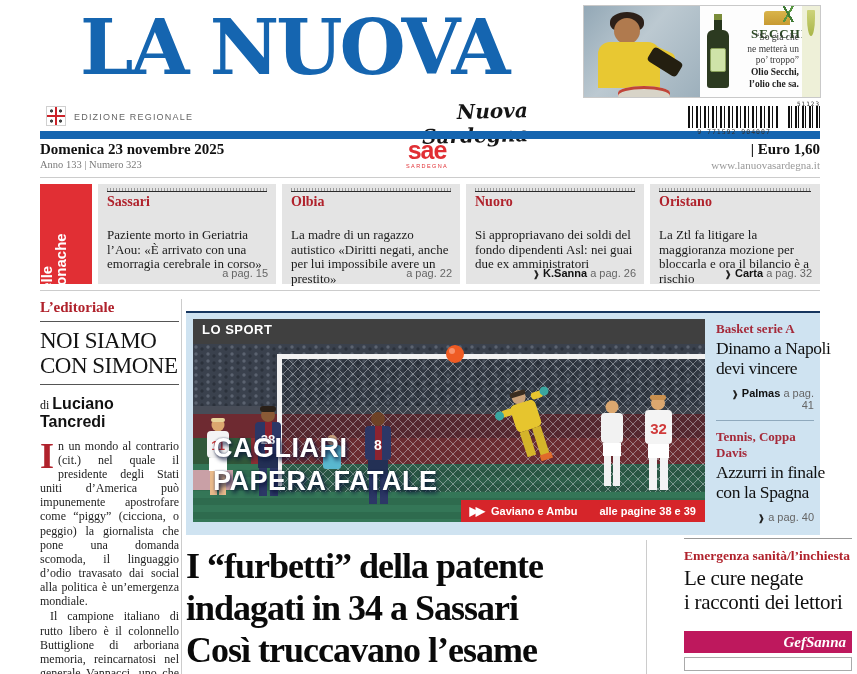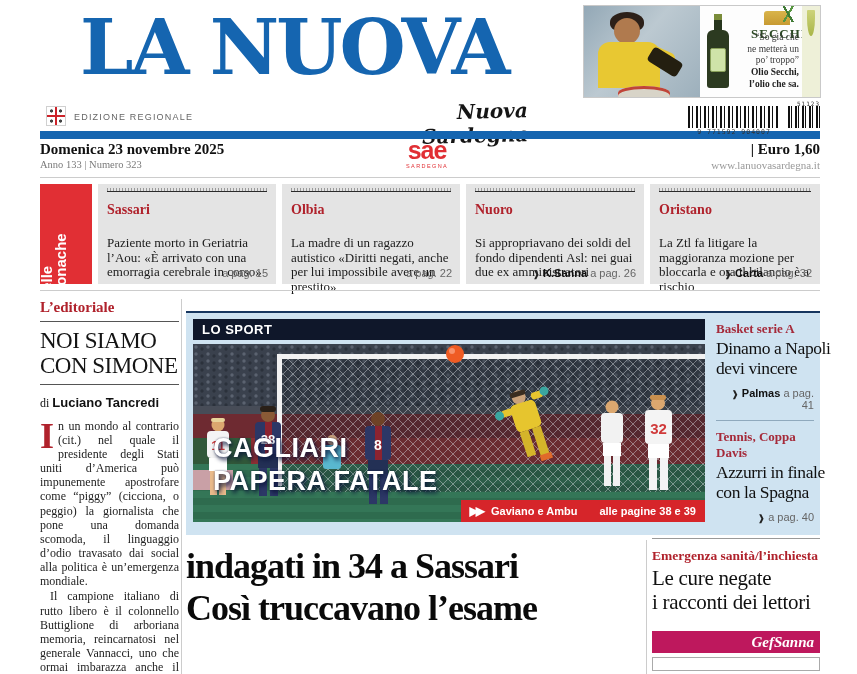--- a/index.html
+++ b/index.html
@@ -105,45 +105,45 @@
   
   .cron-label { left:40px; top:184px; width:52px; height:100px; background:#e12f34;
     overflow:hidden; }
   .cron-label-text { position:absolute; left:-24px; top:40px; width:100px; height:52px;
     transform:rotate(-90deg); color:#fff; font-family:"Liberation Sans",sans-serif;
     font-weight:bold; font-size:15px; line-height:0.95; text-align:left; }
   .cron-card { top:184px; height:100px; background:#e4e4e4; padding:4px 9px 6px 9px; }
   .cron-rule { height:4px; margin-bottom:2px;
     background:repeating-linear-gradient(90deg,#9a9a9a 0 1px,transparent 1px 3px);
     border-bottom:1.5px solid #2a2a2a; }
-  .cron-city { font-weight:bold; font-size:14px; color:#b0222c; margin-top:10px; }
+  .cron-city { font-weight:bold; font-size:14px; color:#b0222c; margin-top:2px; }
   .cron-text { font-size:13px; line-height:1.13; color:#1a1a1a; margin-top:18px; }
   .cron-page { position:absolute; right:8px; bottom:5px; font-family:"Liberation Sans",sans-serif;
     font-size:11px; color:#666; }
   .cron-page b { color:#111; }
   .cron-page .ptr { color:#222; font-size:9px; }
 
   
   .editorial { left:40px; top:299px; width:139px; height:375px; overflow:hidden; }
   .edit-kicker { font-weight:bold; font-size:15px; color:#b0222c; }
   .edit-rule { height:1px; background:#555; margin:5px 0 6px 0; }
   .edit-title { font-size:23px; line-height:1.1; color:#141414; letter-spacing:-0.5px; }
   .edit-byline { font-size:12px; margin:10px 0 8px 0; }
-  .edit-byline b { font-family:"Liberation Sans",sans-serif; font-size:13px; }
+  .edit-byline b { font-family:"Liberation Sans",sans-serif; font-size:16px; }
   .edit-body { font-size:12px; line-height:1.18; text-align:justify; color:#222; }
   .edit-body p + p { text-indent:10px; margin-top:1px; }
   .dropcap { float:left; font-size:36px; line-height:0.85; font-weight:bold;
     color:#b0222c; margin:2px 4px 0 0; }
   .v-divider { width:1px; background:#ccc; }
 
   
   .sport-panel { left:186px; top:311px; width:634px; height:224px; background:#cfe3f1;
     border-top:2px solid #16365f; }
-  .losport-bar { position:absolute; left:7px; top:6px; width:512px; height:21px;
-    background:#0f172a; color:#fff; font-family:"Liberation Sans",sans-serif;
+  .losport-bar { position:absolute; left:7px; top:6px; width:512px; height:39px;
+    background:#404040; color:#fff; font-family:"Liberation Sans",sans-serif;
     font-weight:bold; font-size:13px; letter-spacing:0.5px; line-height:21px;
     padding-left:9px; }
   .photo { position:absolute; left:7px; top:31px; width:512px; height:178px; overflow:hidden; }
   .photo-headline { position:absolute; left:20px; top:88px;
     font-family:"Liberation Sans",sans-serif; font-weight:bold; font-size:27px;
     line-height:1.22; color:#fff; letter-spacing:0.5px;
     text-shadow:2px 3px 4px rgba(8,18,55,0.85), 0 0 2px rgba(8,18,55,0.6); }
   .photo-strip { position:absolute; right:0; bottom:0; height:22px; padding:0 9px;
     background:#d6252a; color:#fff; display:flex; align-items:center;
     font-family:"Liberation Sans",sans-serif; font-weight:bold; font-size:11px; }
@@ -158,21 +158,21 @@
   .side-page b { color:#111; }
   .side-page .ptr { color:#222; font-size:9px; }
   .side-div { height:1px; background:#8fa9bd; margin:9px 0 8px 0; }
 
   
   .main-headline { left:186px; top:545px; width:456px; height:129px; overflow:hidden; }
   .main-headline .hl { font-family:"Liberation Serif",serif; font-weight:bold;
     font-size:36px; line-height:1.17; letter-spacing:-1px; color:#0a0a0a; white-space:nowrap; }
 
   
-  .right-story { left:652px; top:538px; width:168px; height:136px; overflow:hidden; }
+  .right-story { left:684px; top:538px; width:168px; height:136px; overflow:hidden; }
   .rs-rule { height:1px; background:#999; }
   .rs-kicker { font-weight:bold; font-size:13.5px; color:#b0222c; margin-top:9px; }
   .rs-title { font-size:21px; line-height:1.13; color:#101010; margin-top:3px; letter-spacing:-0.3px; }
   .rs-bar { margin-top:17px; height:22px; background:#be185d; color:#fff;
     font-family:"Liberation Serif",serif; font-weight:bold; font-style:italic;
     font-size:15px; line-height:22px; text-align:right; padding-right:6px; }
   .rs-adbox { margin-top:4px; height:14px; background:#fff; border:1px solid #aaa; }
 </style>
 </head>
 <body>
@@ -444,20 +444,21 @@
       </div>
       <div class="side-page">
         <span class="ptr">❱</span>
         <b></b>
         <span>a pag. 40</span>
       </div>
     </div>
   </div>
 
   <div class="abs main-headline">
+    <div class="hl">I “furbetti” della patente</div>
     <div class="hl">indagati in 34 a Sassari</div>
     <div class="hl">Così truccavano l’esame</div>
   </div>
 
   <div class="abs v-divider" style="left:646px; top:540px; height:134px;"></div>
 
   <div class="abs right-story">
     <div class="rs-rule"></div>
     <div class="rs-kicker">Emergenza sanità/l’inchiesta</div>
     <div class="rs-title">

